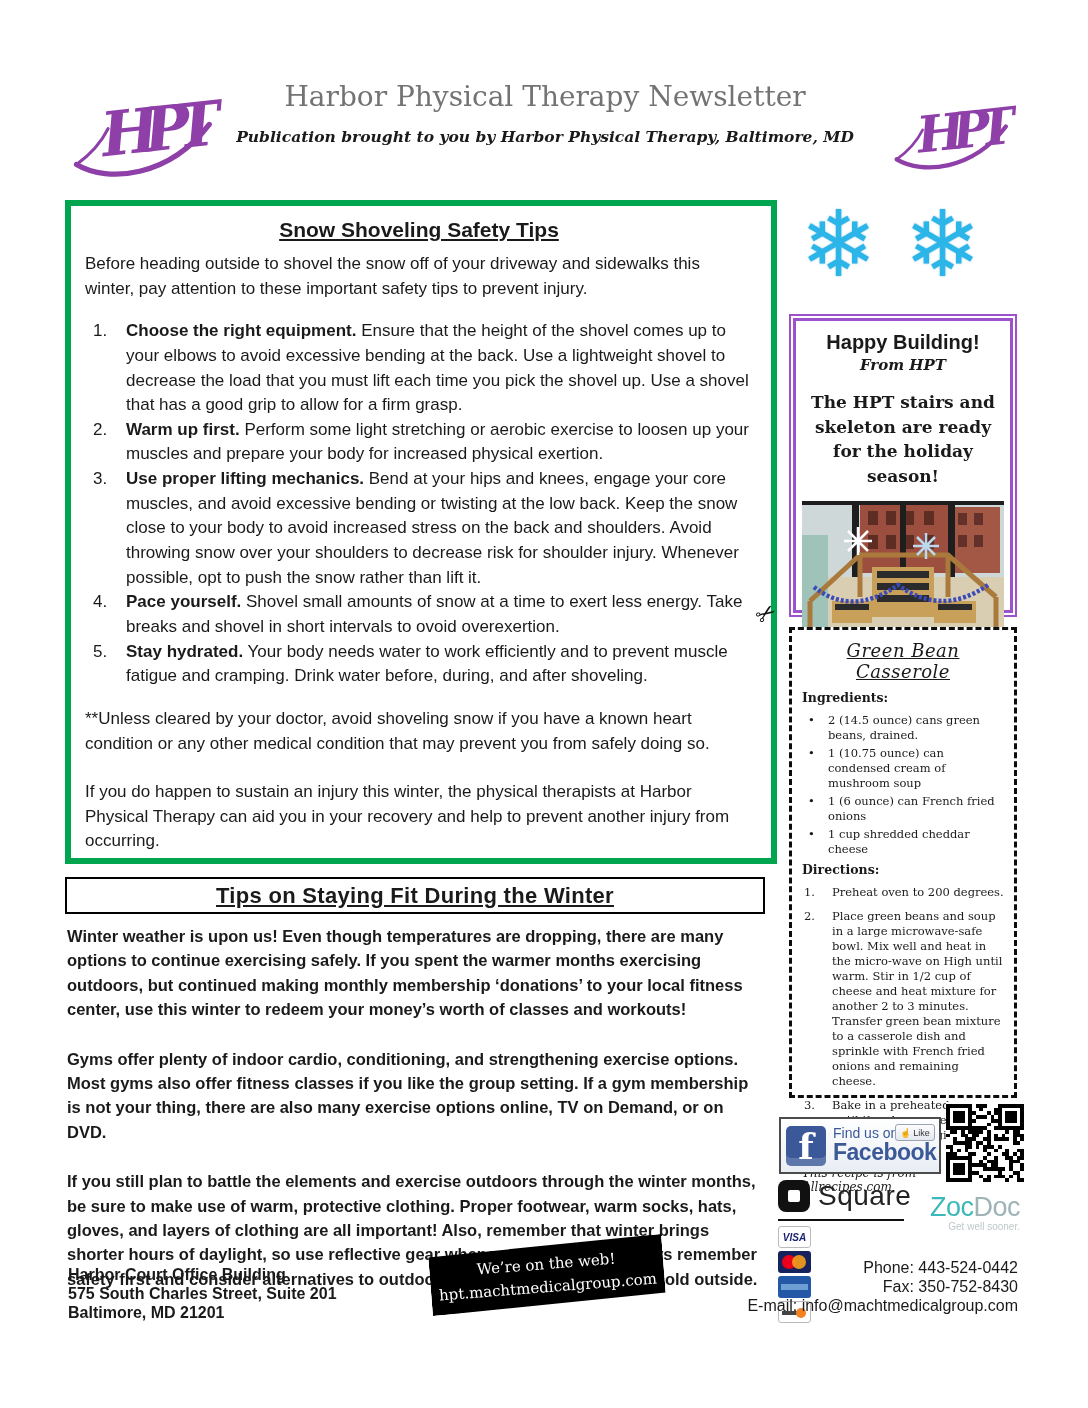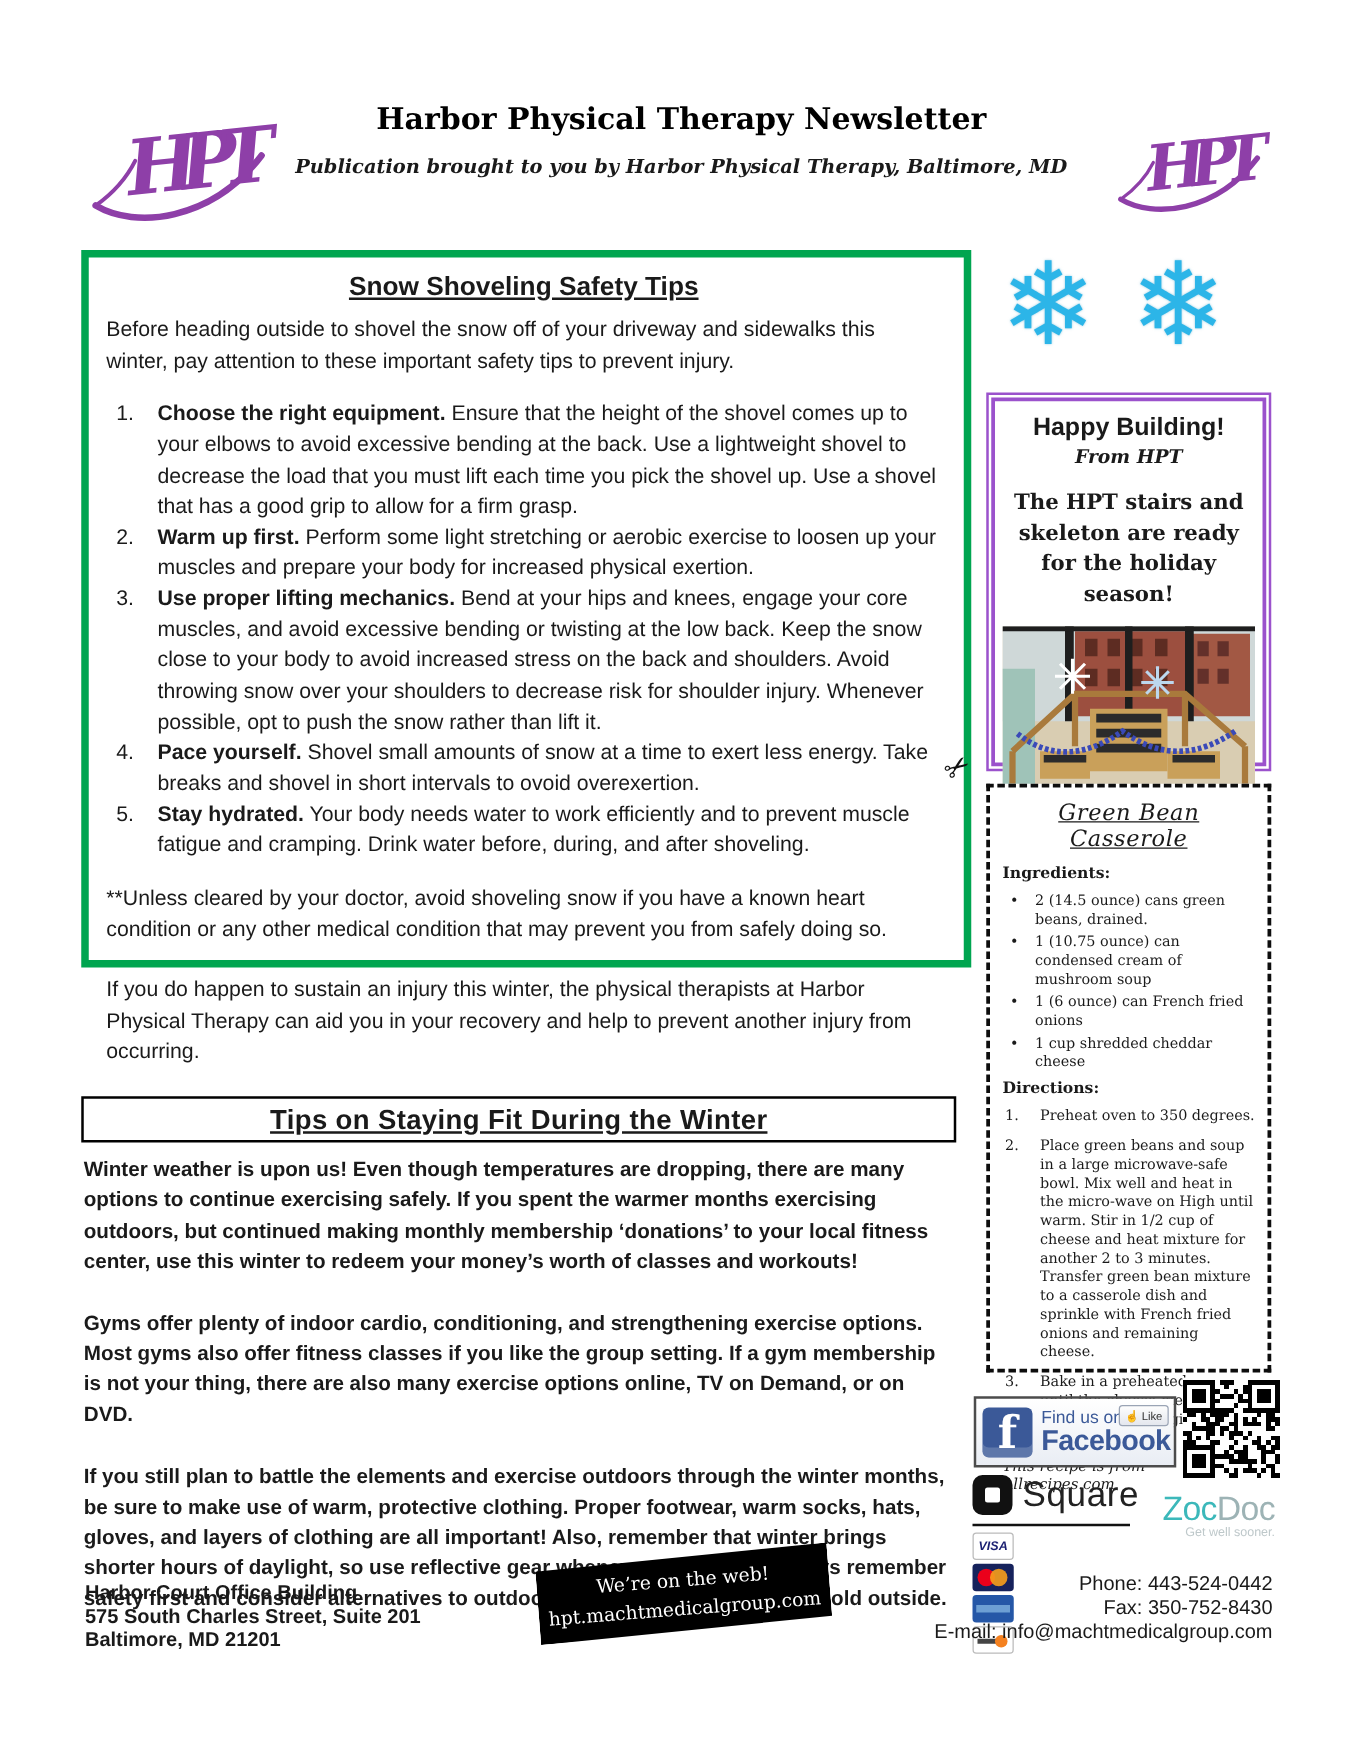--- a/index.html
+++ b/index.html
@@ -1,29 +1,29 @@
 <!DOCTYPE html>
 <html><head>
 <meta charset="utf-8">
 <style>
   html,body{margin:0;padding:0;background:#fff;}
   .page{position:relative;width:1088px;height:1408px;background:#ffffff;overflow:hidden;
         font-family:"Liberation Sans",sans-serif;color:#1a1a1a;}
 
   
   .masthead{position:absolute;left:230px;top:80px;width:630px;text-align:center;}
-  .masthead h1{margin:0;font-family:"DejaVu Serif",serif;font-weight:bold;font-size:24px;color:#000000;}
+  .masthead h1{margin:0;font-family:"DejaVu Serif",serif;font-weight:normal;font-size:28px;color:#737373;}
   .season{margin-top:12px;font-family:"DejaVu Serif",serif;font-size:25px;color:#000;}
   .tagline{margin-top:14px;font-family:"DejaVu Serif",serif;font-size:15.5px;font-weight:bold;font-style:italic;}
   .logo{position:absolute;}
   .logo-left{left:66px;top:76px;width:158px;height:120px;}
   .logo-right{left:888px;top:76px;width:130px;height:120px;}
 
   
-  .snowbox{position:absolute;left:65px;top:200px;width:712px;height:574px;box-sizing:border-box;
+  .snowbox{position:absolute;left:65px;top:200px;width:712px;height:664px;box-sizing:border-box;
            border:6px solid #00A550;background:#fff;padding:10px 18px 16px 14px;}
   .snowbox h2{margin:2px 0 10px;text-align:center;font-size:21px;font-weight:bold;text-decoration:underline;}
   .snowbox p,.snowbox li{font-size:17px;line-height:1.45;}
   .snowbox .intro{margin:0 0 18px;}
   .tiplist{list-style:none;margin:0;padding:0;counter-reset:tip;}
   .tiplist li{position:relative;padding-left:41px;counter-increment:tip;}
   .tiplist li::before{content:counter(tip) ".";position:absolute;left:8px;}
   .warning{margin:18px 0 0;}
   .closing{margin:24px 0 0;}
 
@@ -219,21 +219,21 @@
     <h3>Green Bean Casserole</h3>
     <div class="recipe-label">Ingredients:</div>
     <ul class="ing-list">
       <li>2 (14.5 ounce) cans green beans, drained.</li>
       <li>1 (10.75 ounce) can condensed cream of mushroom soup</li>
       <li>1 (6 ounce) can French fried onions</li>
       <li>1 cup shredded cheddar cheese</li>
     </ul>
     <div class="recipe-label">Directions:</div>
     <ol class="dir-list">
-      <li>Preheat oven to 350 degrees.</li>
+      <li>Preheat oven to 200 degrees.</li>
       <li>Place green beans and soup in a large microwave-safe bowl.  Mix well and heat in the micro-wave on High until warm.  Stir in 1/2 cup of cheese and heat mixture for another 2 to 3 minutes.  Transfer green bean mixture to a casserole dish and sprinkle with French fried onions and remaining cheese.</li>
       <li>Bake in a preheated over until the cheese melts and the onions just begin to brown.</li>
     </ol>
     <div class="recipe-src">This recipe is from Allrecipes.com</div>
   </div>
 
   <div class="fit-head">
     <span>Tips on Staying Fit During the Winter</span>
   </div>
   <div class="fit-body">

